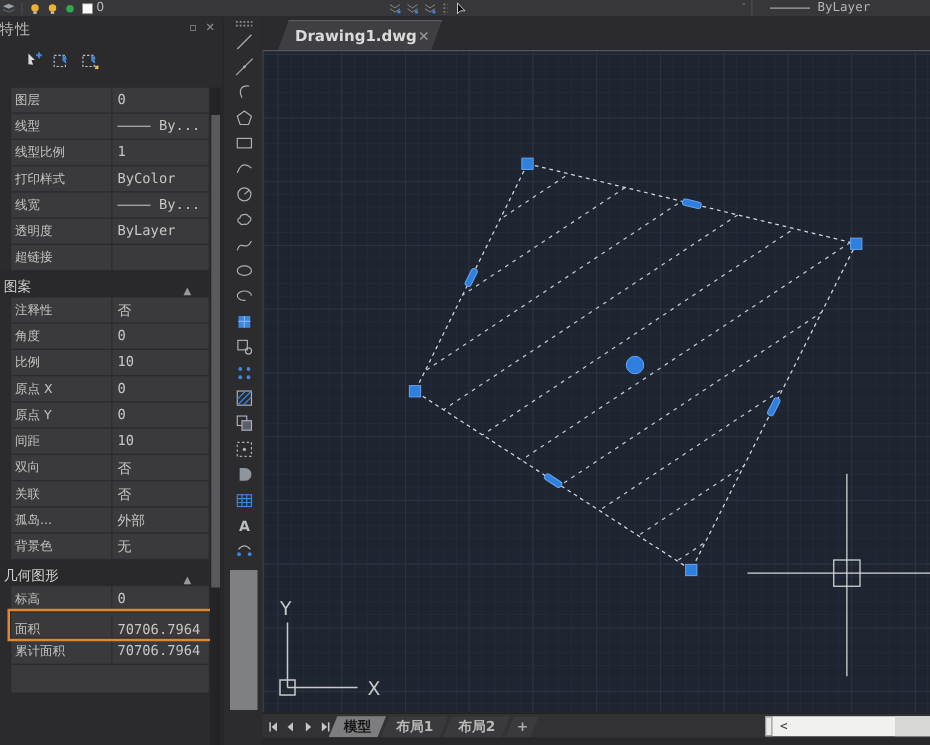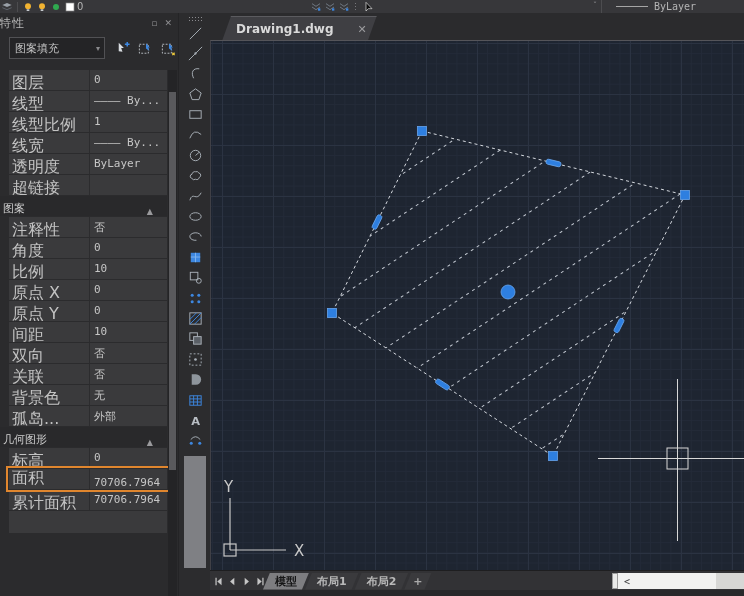--- a/index.html
+++ b/index.html
@@ -29,21 +29,21 @@
   .ptitle-icons{margin-left:auto;margin-right:6px;display:flex;gap:7px;color:#8f8f92;font-size:9px;}
   .selector-row{height:30px;display:flex;align-items:center;padding-left:9px;}
   .dropdown{width:92px;height:20px;background:#242426;border:1px solid #515154;display:flex;align-items:center;
             font-size:11px;color:#c4c4c4;padding-left:5px;}
   .dropdown .caret{margin-left:auto;margin-right:4px;color:#8a8a8d;font-size:8px;}
   .sel-buttons{display:flex;gap:4px;margin-left:8px;}
   .sel-btn{width:19px;height:19px;display:flex;align-items:center;justify-content:center;}
   .sel-btn svg{width:17px;height:17px;}
   .prop-rows{position:absolute;top:57px;left:0;right:0;bottom:0;overflow:hidden;}
   .prow{height:20px;margin:0 11px 1px 9px;display:flex;background:#3a3a3c;position:relative;}
-  .prow .lbl{width:77px;border-right:1px solid #2c2c2e;font-size:16px;color:#c3c3c3;
+  .prow .lbl{width:77px;border-right:1px solid #2c2c2e;font-size:10px;color:#c3c3c3;
              padding:3px 0 0 3px;white-space:nowrap;overflow:hidden;}
   .prow .val{flex:1;font-family:"DejaVu Sans Mono",monospace;font-size:11px;color:#c6c6c6;
              padding:3px 0 0 4px;white-space:nowrap;overflow:hidden;}
   .prow.hl{outline:2px solid #e0862e;outline-offset:1px;z-index:3;align-items:flex-end;}
   .pheader{height:20px;margin:0 11px 1px 0;background:#29292b;display:flex;align-items:flex-end;
            font-size:11px;color:#cfcfcf;padding-left:3px;position:relative;}
   .pheader .tri{position:absolute;right:14px;color:#9a9a9d;font-size:8px;}
   .prop-bottom{height:22px;margin:0 11px 0 9px;background:#3a3a3c;}
   .prop-scrollbar{position:absolute;top:57px;right:1px;width:9px;bottom:0;background:#242426;z-index:4;}
   .prop-scrollbar .thumb{position:absolute;left:1px;right:1px;top:22px;height:378px;background:#59595c;}
@@ -54,21 +54,21 @@
   .dt-grip{width:14px;height:6px;margin:3px auto 2px;
            background-image:radial-gradient(#8a8a8e 1px,transparent 1px);background-size:3px 3px;}
   .dt-icon{width:20px;height:18px;margin:0 auto 2.4px;display:flex;align-items:center;justify-content:center;}
   .dt-icon svg{width:17px;height:17px;}
   .dt-filler{width:22px;height:112px;margin:6px auto 0;background:#7f8084;}
 
   
   .drawing{position:absolute;top:13px;left:210px;right:0;bottom:0;background:#2b2b2d;}
   .filetab-bar{position:absolute;top:0;left:0;right:0;height:27px;background:#2b2b2d;}
   .filetab{position:absolute;left:12px;top:3px;height:24px;padding:0 10px 0 14px;background:#3f3f43;
-           display:flex;align-items:center;gap:24px;font-size:12px;font-weight:bold;color:#dadada;
+           display:flex;align-items:center;gap:1px;font-size:12px;font-weight:bold;color:#dadada;
            clip-path:polygon(9px 0,100% 0,calc(100% - 9px) 100%,0 100%);border-top:1px solid #5b5b5f;}
   .filetab .close{font-weight:normal;color:#9b9b9e;font-size:11px;}
   .canvas{position:absolute;top:27px;left:0;right:0;height:530px;background:#1e2531;
           border-top:1px solid #55555a;border-left:1px solid #404046;box-sizing:border-box;
           background-image:
             linear-gradient(#2b3342 1px,transparent 1px),
             linear-gradient(90deg,#2b3342 1px,transparent 1px),
             linear-gradient(#232a38 1px,transparent 1px),
             linear-gradient(90deg,#232a38 1px,transparent 1px);
           background-size:51px 51px,51px 51px,10.2px 10.2px,10.2px 10.2px;
@@ -166,24 +166,20 @@
 
   <div class="palette">
     <div class="palette-title">
       <span class="ttl">特性</span>
       <span class="ptitle-icons">
         <span>▫</span>
         <span>✕</span>
       </span>
     </div>
     <div class="selector-row">
-      <div class="dropdown">
-        <span>图案填充</span>
-        <span class="caret">▾</span>
-      </div>
       <div class="sel-buttons" id="sel-buttons">
           <div class="sel-btn">
             <svg viewBox="0 0 18 18">
               <path d="M5 12V3l5.5 5.5H7.6L9 12.5Z" fill="#d8dce0"></path>
               <path d="M11.5 4.5h5M14 2v5" stroke="#3d87e0" stroke-width="1.6"></path>
             </svg>
           </div>
           <div class="sel-btn">
             <svg viewBox="0 0 18 18">
               <rect x="2.5" y="4.5" width="9.5" height="9.5" stroke="#b9bec4" stroke-dasharray="2 1.5" fill="none"></rect>
@@ -206,20 +202,24 @@
         </div>
         <div class="prow">
           <div class="lbl">线型</div>
           <div class="val">———— By...</div>
         </div>
         <div class="prow">
           <div class="lbl">线型比例</div>
           <div class="val">1</div>
         </div>
         <div class="prow">
+          <div class="lbl">打印样式</div>
+          <div class="val">ByColor</div>
+        </div>
+        <div class="prow">
           <div class="lbl">线宽</div>
           <div class="val">———— By...</div>
         </div>
         <div class="prow">
           <div class="lbl">透明度</div>
           <div class="val">ByLayer</div>
         </div>
         <div class="prow">
           <div class="lbl">超链接</div>
           <div class="val"></div>
@@ -254,26 +254,26 @@
         </div>
         <div class="prow">
           <div class="lbl">双向</div>
           <div class="val">否</div>
         </div>
         <div class="prow">
           <div class="lbl">关联</div>
           <div class="val">否</div>
         </div>
         <div class="prow">
+          <div class="lbl">孤岛...</div>
+          <div class="val">外部</div>
+        </div>
+        <div class="prow">
           <div class="lbl">背景色</div>
           <div class="val">无</div>
-        </div>
-        <div class="prow">
-          <div class="lbl">孤岛...</div>
-          <div class="val">外部</div>
         </div>
         <div class="pheader">
           <span>几何图形</span>
           <span class="tri">▲</span>
         </div>
         <div class="prow">
           <div class="lbl">标高</div>
           <div class="val">0</div>
         </div>
         <div class="prow hl">

